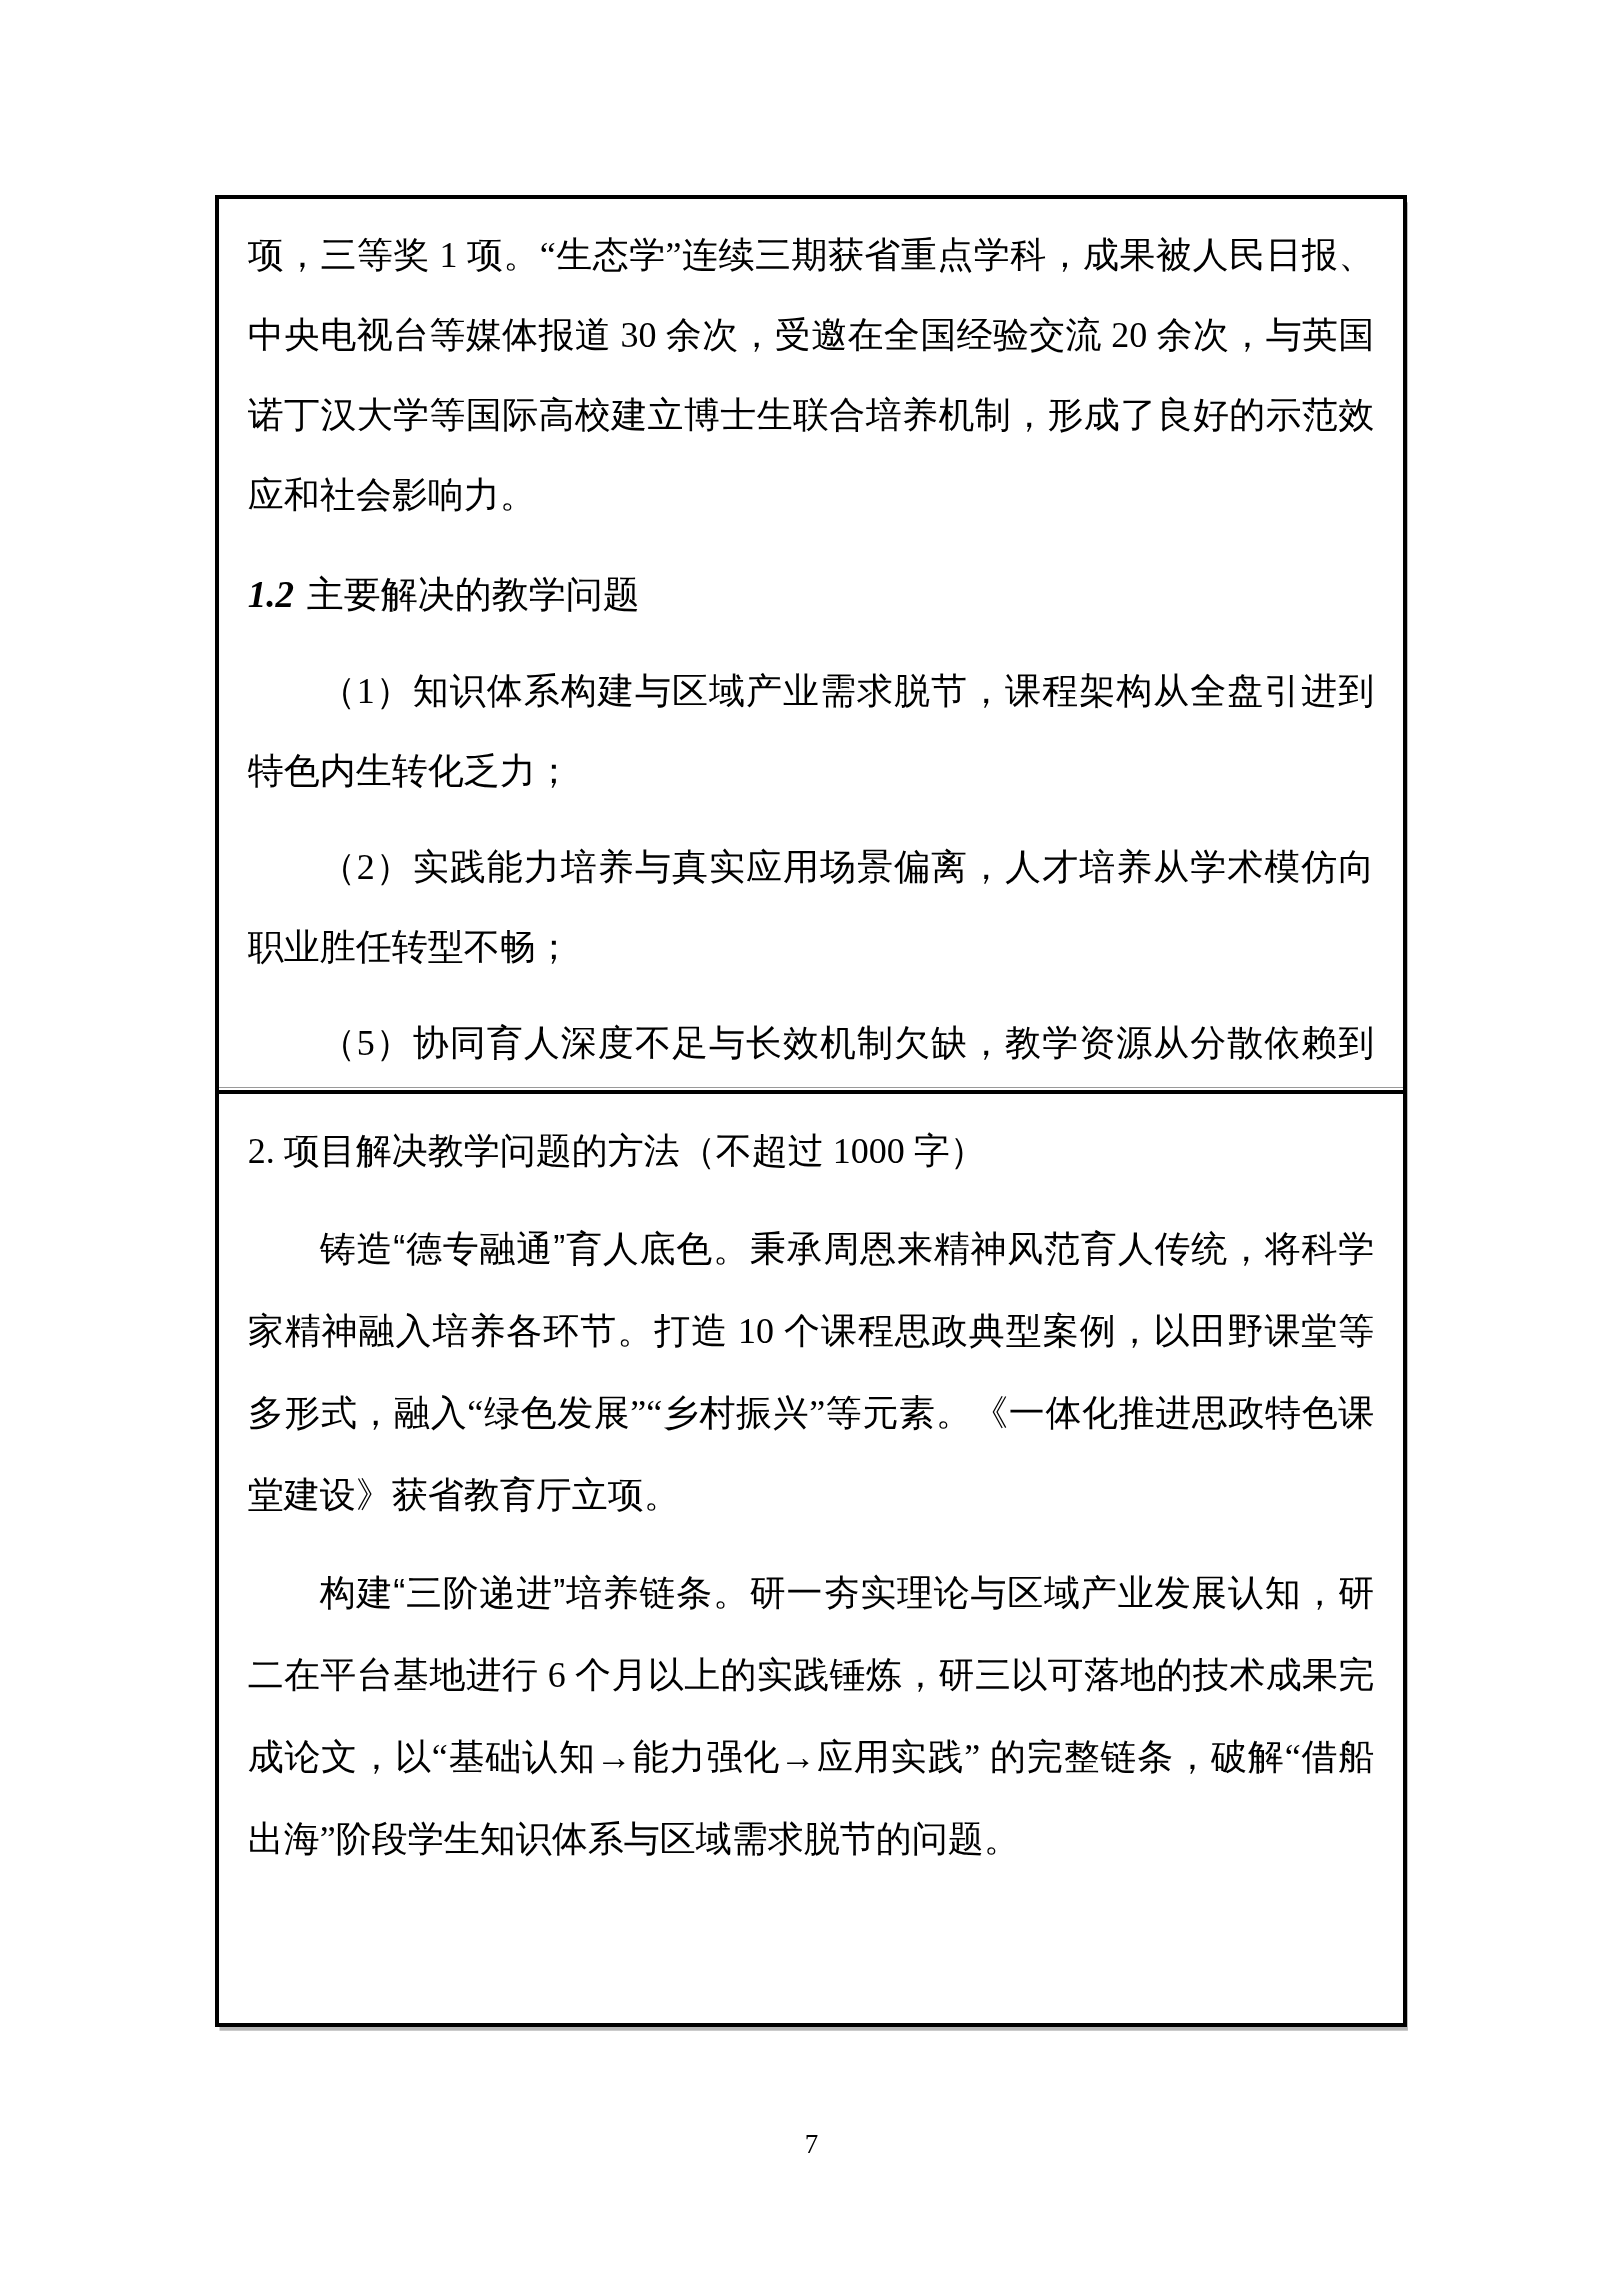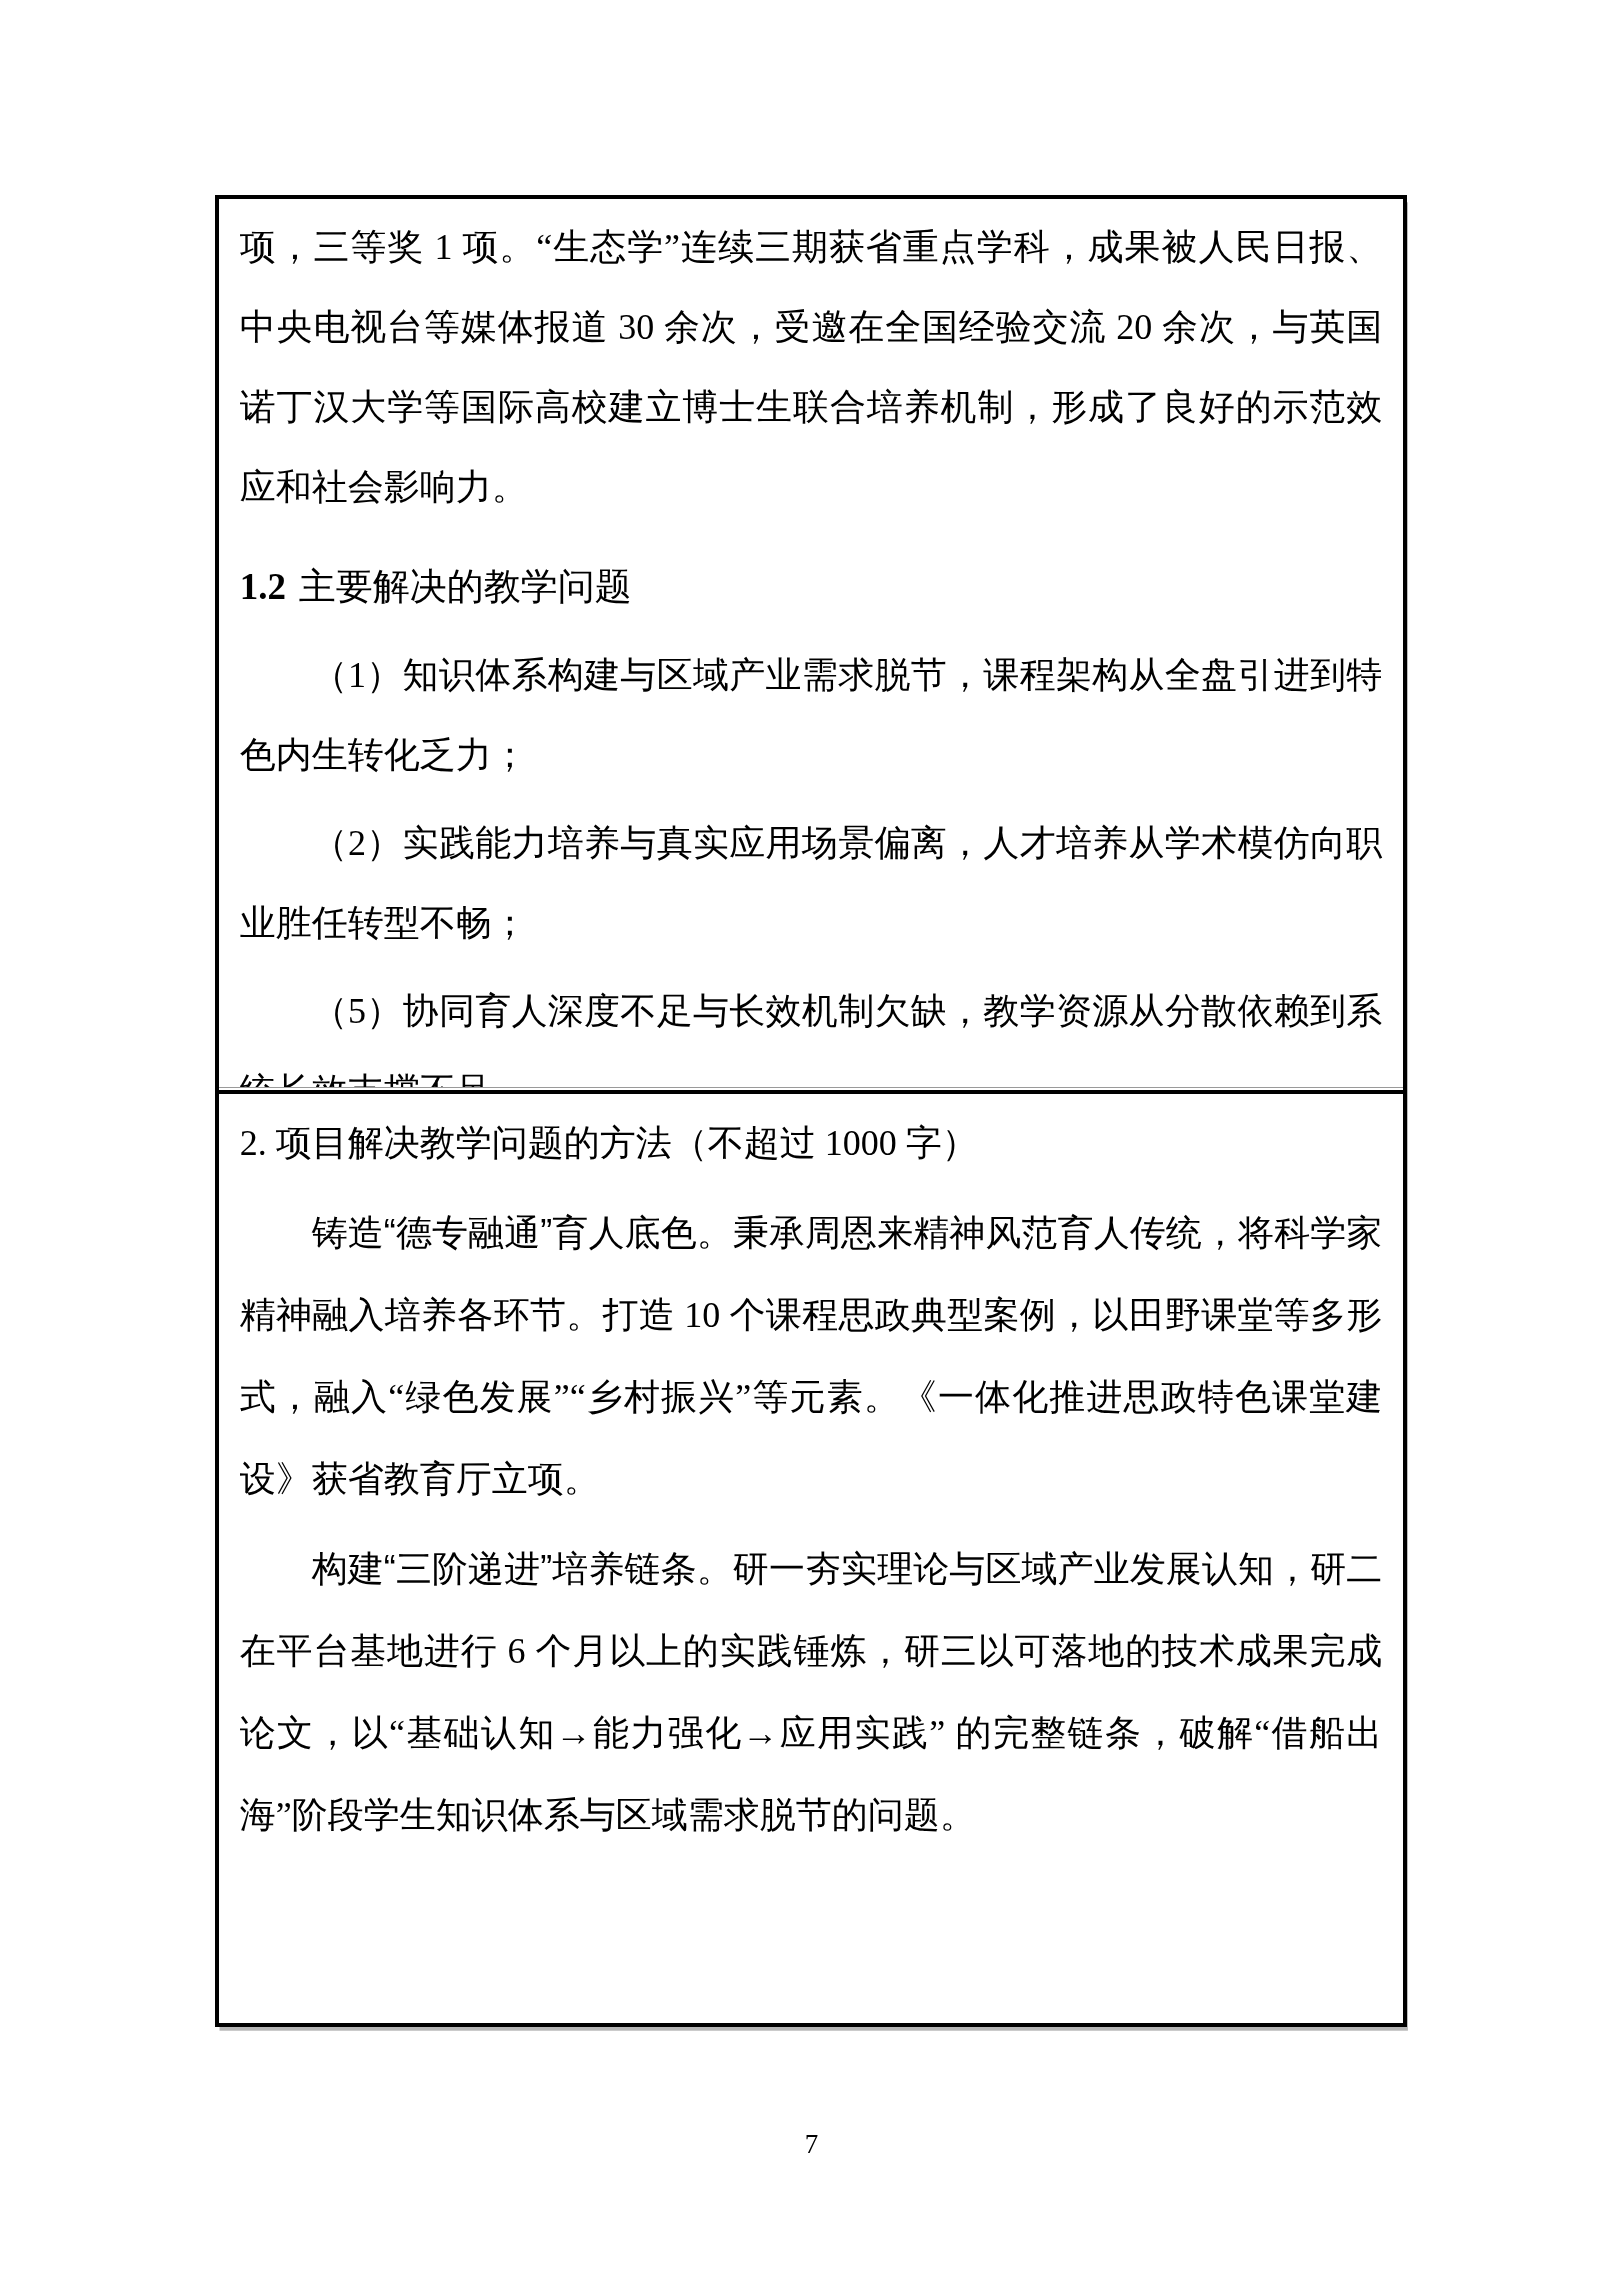--- a/index.html
+++ b/index.html
@@ -41,38 +41,38 @@
     line-height: 82px;
     overflow: hidden;
     border-radius: 15px;
   }
   .row-divider {
     height: 1.8px;
     border-top: 1.8px solid #9a9a9a;
     border-bottom: 4.5px solid #000000;
   }
   p, h3, h4 {
-    margin: 8px;
+    margin: 16px;
     padding: 0;
     font-weight: normal;
   }
   .indent { text-indent: 2em; }
   .hei {
     font-family: "Liberation Sans", sans-serif;
     font-weight: normal;
   }
   .serif-bold {
     font-family: "Liberation Serif", serif;
     font-weight: bold;
   }
   .heading-12 {
     margin-top: 20px;
     font-size: 37px;
   }
-  .heading-12 .serif-bold { margin-right: 12.7px; }
+  .heading-12 .serif-bold { margin-right: 12.7px; font-style: italic; }
   .page-number {
     position: absolute;
     left: 0;
     top: 2129px;
     width: 100%;
     text-align: center;
     font-size: 27px;
     font-family: "Liberation Serif", serif;
   }
 </style>

